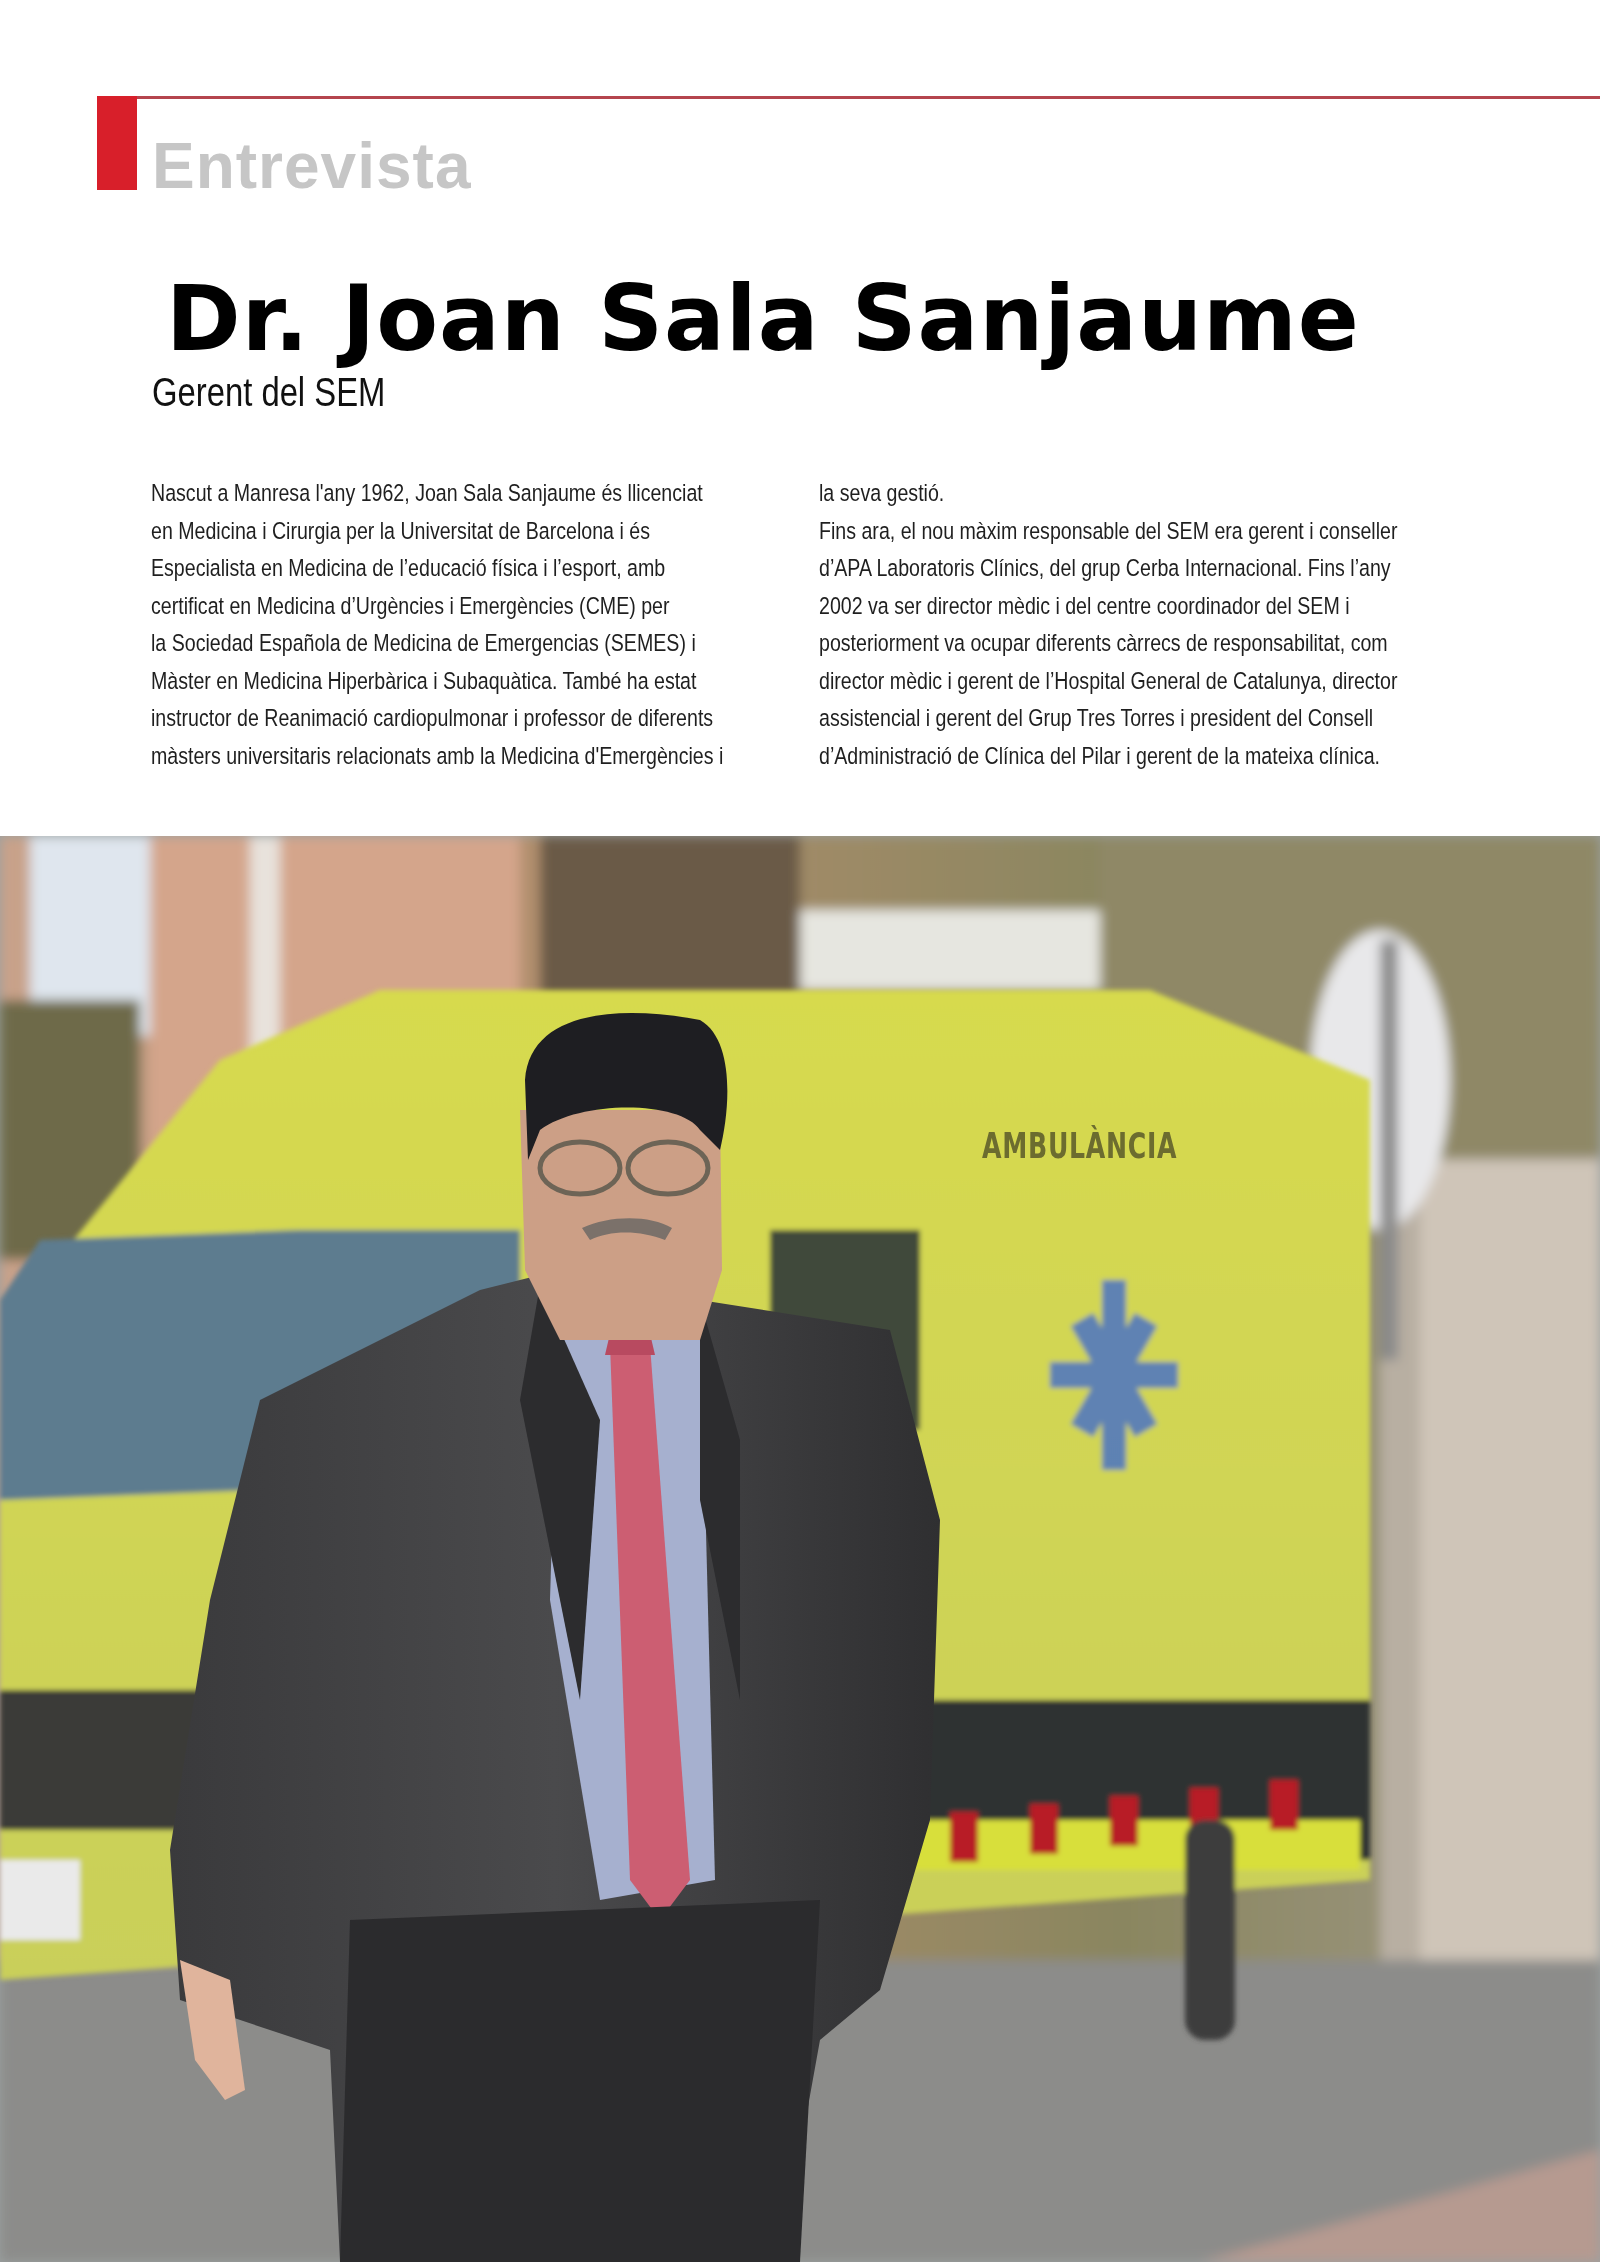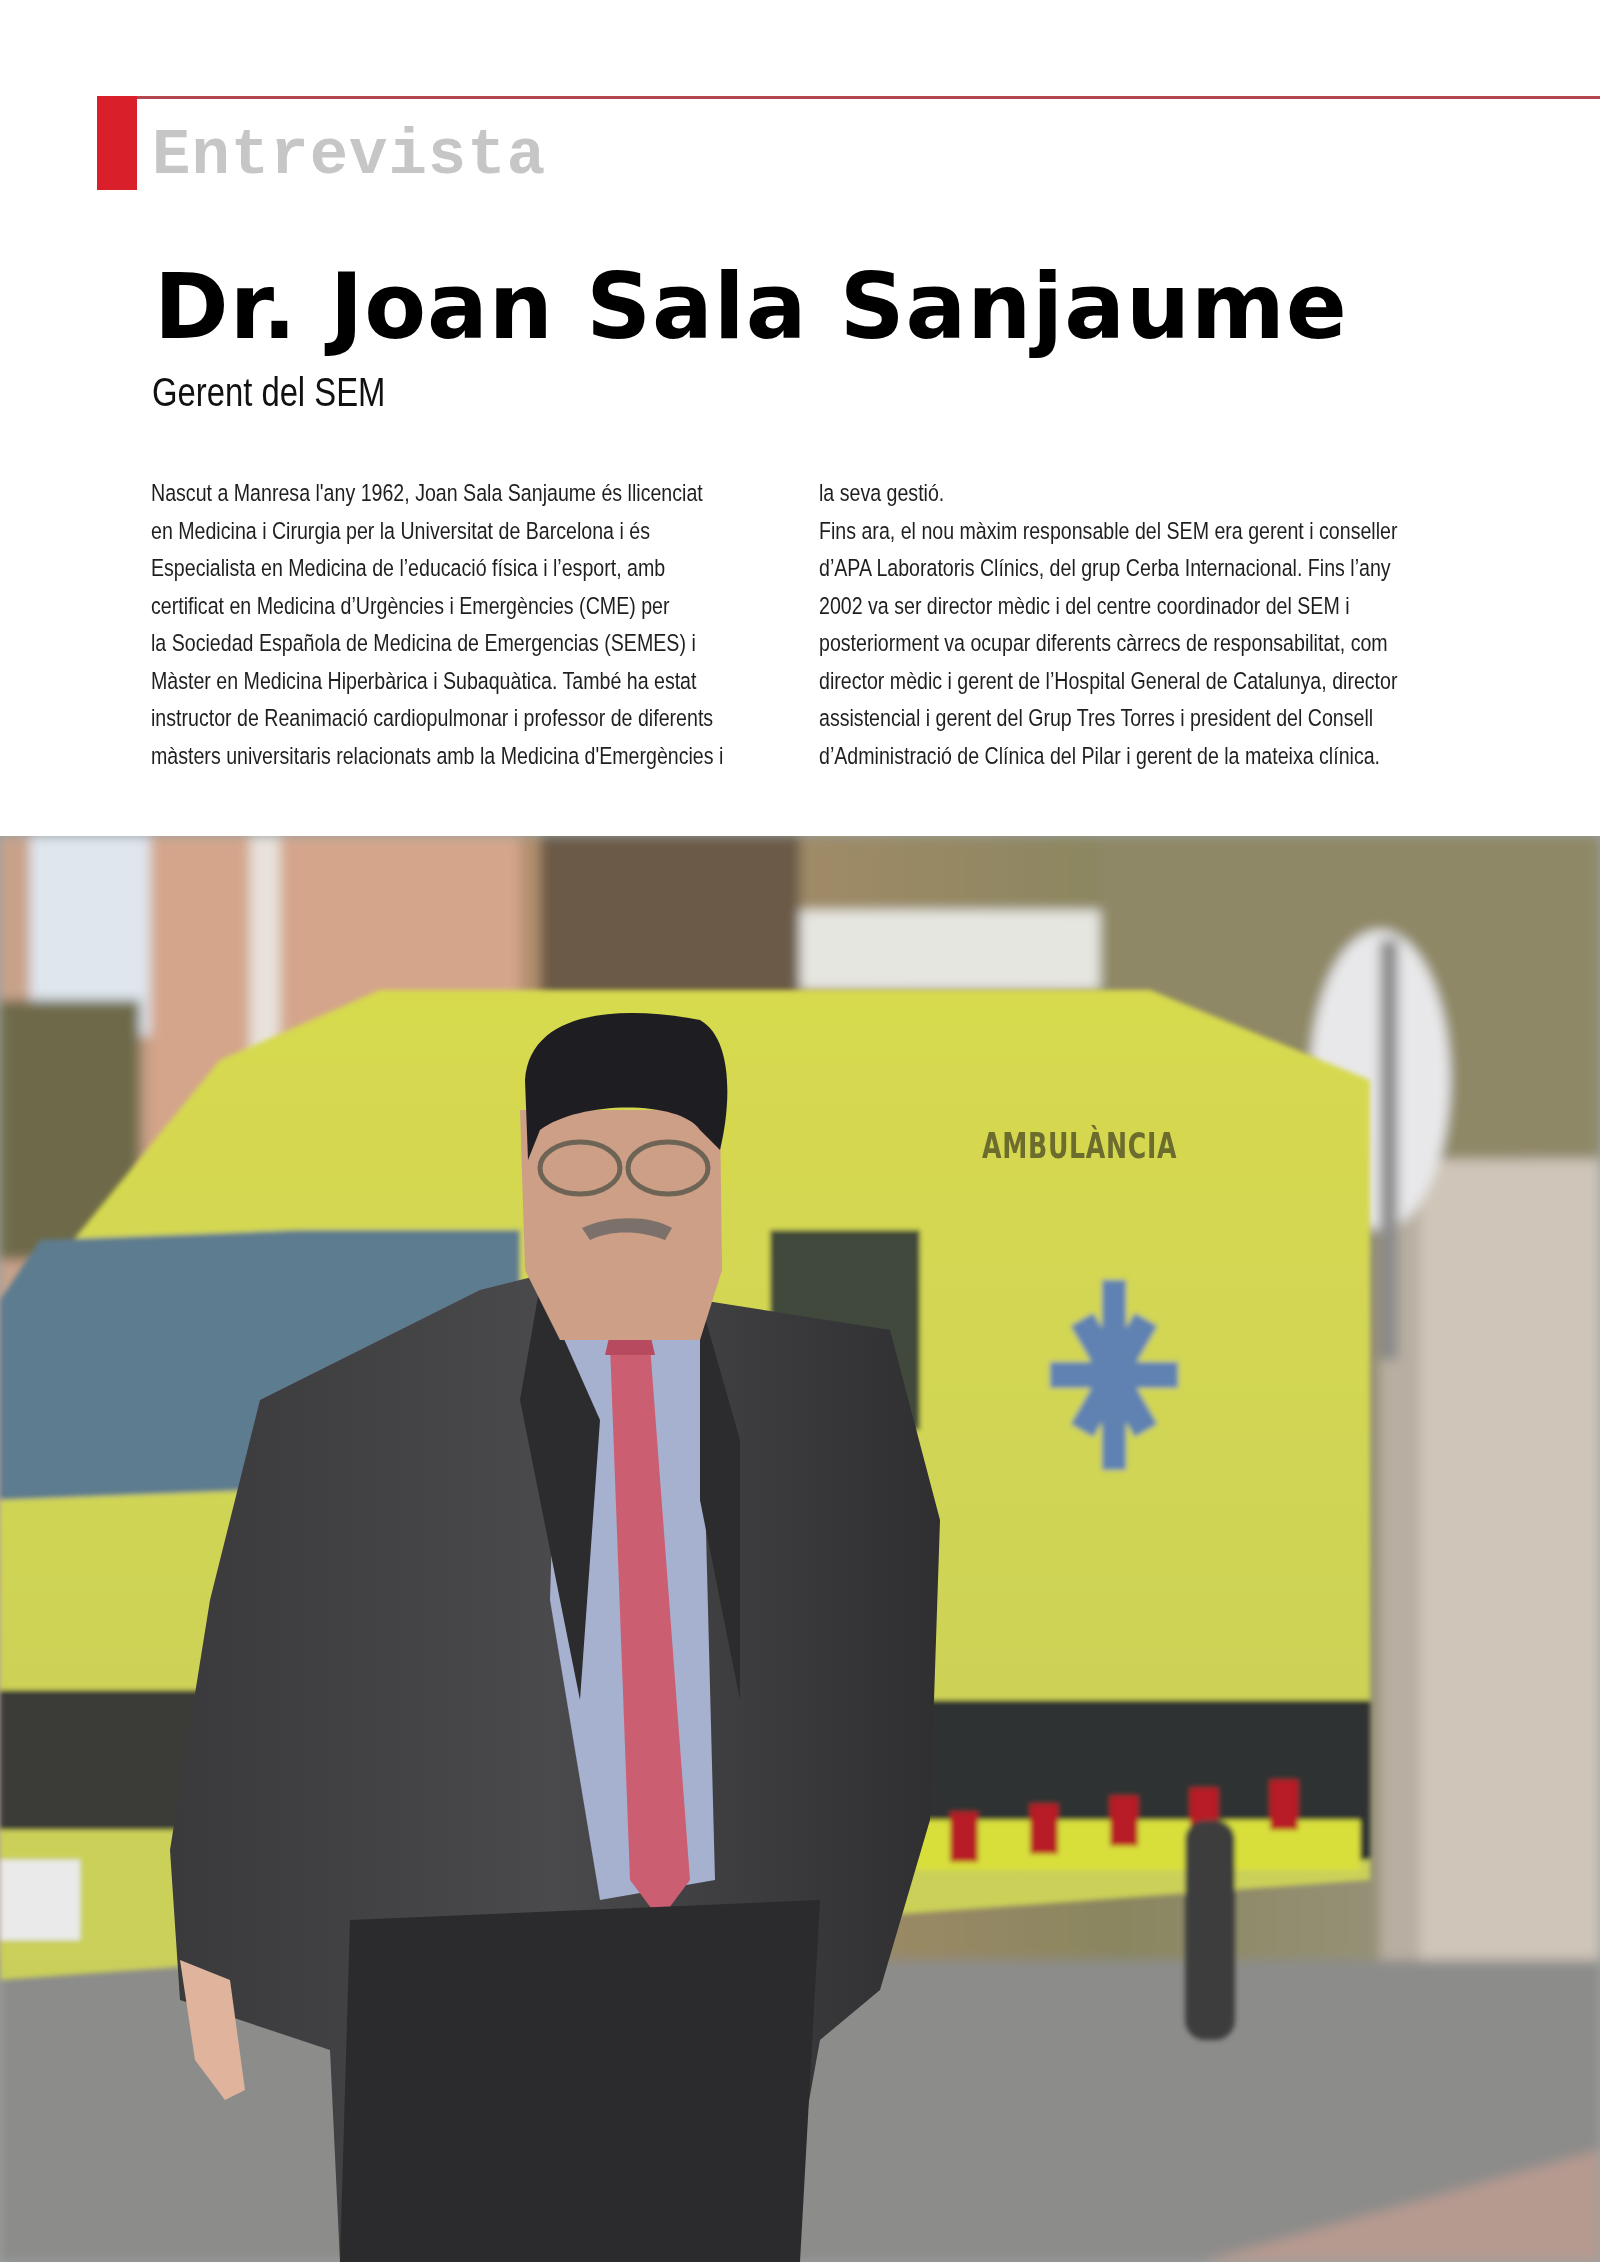--- a/index.html
+++ b/index.html
@@ -3,22 +3,22 @@
   <meta charset="utf-8">
   <style>
     html, body { margin: 0; padding: 0; }
     body {
       width: 1600px; height: 2262px; background: #ffffff; position: relative; overflow: hidden;
       font-family: "Liberation Sans", sans-serif; color: #1a1a1a;
     }
     .rule-line { position: absolute; left: 97px; top: 96px; width: 1503px; height: 3px; background: #b5454e; }
     .red-bar { position: absolute; left: 97px; top: 96px; width: 40px; height: 94px; background: #d81f2a; }
     .section-label {
-      position: absolute; left: 152px; top: 124px; font-size: 64px; font-weight: 900; color: #c6c6c6;
-      font-family: Liberation Mono, monospace; letter-spacing: 1px; line-height: 1;
+      position: absolute; left: 152px; top: 134px; font-size: 64px; font-weight: 900; color: #c6c6c6;
+      font-family: Liberation Sans, sans-serif; letter-spacing: 1px; line-height: 1;
     }
     .headline {
       position: absolute; left: 150px; top: 258px; font-size: 90px; font-weight: 900; color: #000;
       font-family: "DejaVu Sans", sans-serif; letter-spacing: 1px; line-height: 1; white-space: nowrap;
     }
     .subtitle {
       position: absolute; left: 152px; top: 372px; font-size: 40px; color: #111;
       font-family: "Liberation Sans Narrow", "Liberation Sans", sans-serif; transform: scaleX(0.82); transform-origin: left top;
       line-height: 1;
     }
@@ -37,21 +37,21 @@
       letter-spacing: 1px; transform: scaleX(0.7); transform-origin: left top; opacity: 0.85; font-family: "DejaVu Sans", sans-serif;
     }
   </style>
 </head>
 <body>
 
 <div class="rule-line"></div>
 <div class="red-bar"></div>
 <div class="section-label">Entrevista</div>
 
-<h1 class="headline" style="margin:4px;">Dr. Joan Sala Sanjaume</h1>
+<h1 class="headline" style="margin:16px;">Dr. Joan Sala Sanjaume</h1>
 <div class="subtitle">Gerent del SEM</div>
 
 <div class="col col-left">
   <span class="line">Nascut a Manresa l'any 1962, Joan Sala Sanjaume és llicenciat</span>
   <span class="line">en Medicina i Cirurgia per la Universitat de Barcelona i és</span>
   <span class="line">Especialista en Medicina de l’educació física i l’esport, amb</span>
   <span class="line">certificat en Medicina d’Urgències i Emergències (CME) per</span>
   <span class="line">la Sociedad Española de Medicina de Emergencias (SEMES) i</span>
   <span class="line">Màster en Medicina Hiperbàrica i Subaquàtica. També ha estat</span>
   <span class="line">instructor de Reanimació cardiopulmonar i professor de diferents</span>

